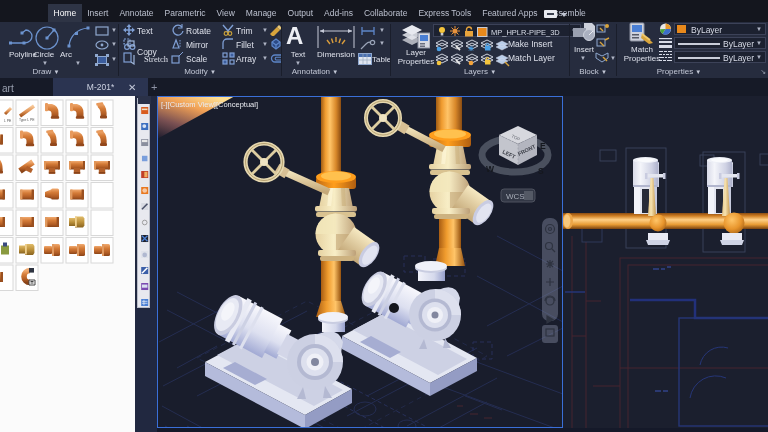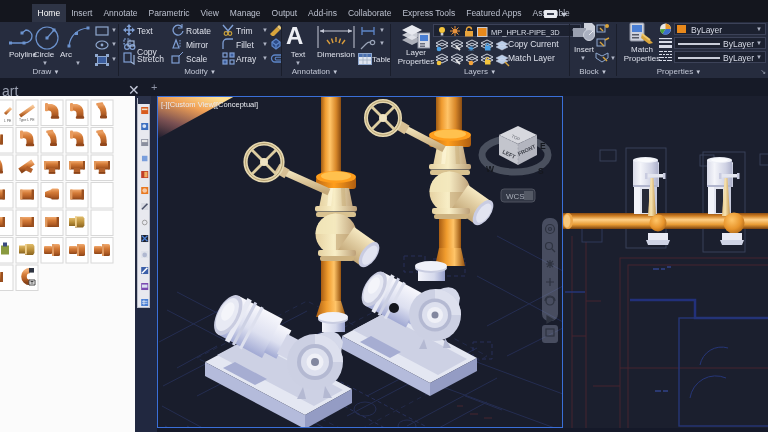--- a/index.html
+++ b/index.html
@@ -1,35 +1,35 @@
 <!DOCTYPE html>
 <html><head>
 <meta charset="utf-8">
 <style>
 * { margin:0; padding:0; box-sizing:border-box; }
 html,body { width:768px; height:432px; overflow:hidden; background:#171a26; font-family:"Liberation Sans",sans-serif; }
 #app { position:relative; width:768px; height:432px; }
 
 #tabbar { position:absolute; left:0; top:0; width:768px; height:22px; background:#14161e; }
-#tabbar .tabs { position:absolute; left:0; top:4px; height:18px; display:flex; align-items:flex-start;padding-left:32px; }
+#tabbar .tabs { position:absolute; left:16px; top:4px; height:18px; display:flex; align-items:flex-start;padding-left:32px; }
 #tabbar .tab { color:#bcc1cf; font-size:8.5px; padding:0 5.5px; height:18px; line-height:18px; white-space:nowrap; }
 #tabbar .tab.active { background:#2e3445; color:#ffffff; }
 #ribbonctl { position:absolute; left:544px; top:6px; width:24px; height:11px; }
 
 #ribbon { position:absolute; left:0; top:22px; width:768px; height:56px; background:#262c3e; }
 .panel { position:absolute; top:0; height:56px; }
 .psep { position:absolute; top:2px; width:1px; height:52px; background:#1a1e2b; }
 .plabel { position:absolute; bottom:2px; width:100%; text-align:center; font-size:8px; color:#c3c8d6; }
 .plabel .car { font-size:6px; }
 .btn-lbl { font-size:8px; color:#dde0ea; }
 .rowtxt { position:absolute; font-size:8.5px; color:#dde0ea; white-space:nowrap; }
 .car2 { color:#aeb4c4; font-size:6px; }
 
 #filerow { position:absolute; left:0; top:78px; width:768px; height:18px; background:#161a27; }
-#filerow .ftab { position:absolute; font-size:14px; color:#9aa0b0; }
+#filerow .ftab { position:absolute; font-size:10px; color:#9aa0b0; }
 #ftab-active { position:absolute; left:53px; top:0; width:95px; height:18px; background:#2b3451; color:#ccd2e2; font-size:8.5px; line-height:18px; text-align:center; }
 
 #content { position:absolute; left:0; top:96px; width:768px; height:336px; background:#1b1f2e; }
 #palette { position:absolute; left:0; top:0; width:135px; height:336px; background:#fbfbfb; }
 #pstrip { position:absolute; left:135px; top:0; width:22px; height:336px; background:#212840; }
 #pstrip .icol { position:absolute; left:2px; top:2px; width:13px; height:218px; background:#e8e9ef; border:1px solid #b8bcc8; }
 #vpmain { position:absolute; left:157px; top:0; width:406px; height:332px; background:#191d2c; }
 #vpright { position:absolute; left:563px; top:0; width:205px; height:336px; background:#1b1f2e; }
 #botstrip { position:absolute; left:157px; top:332px; width:611px; height:4px; background:#151929; }
 </style>
@@ -144,21 +144,21 @@
       <div class="rowtxt" style="left:67px;top:18px;">Mirror</div>
       <svg style="position:absolute;left:103px;top:16px;" width="12" height="12" fill="none" stroke="#7f9fd4" stroke-width="1.3">
           <path d="M1 11 V5 A4 4 0 0 1 5 1 H11"></path>
         </svg>
       <div class="rowtxt" style="left:117px;top:18px;">Fillet</div>
       <div class="car2" style="position:absolute;left:143px;top:19px;">▼</div>
       <svg style="position:absolute;left:4px;top:30px;" width="12" height="13" fill="none" stroke="#7f9fd4" stroke-width="1.2">
           <rect x="1" y="1" width="7" height="9"></rect>
           <path d="M8 10 L11 12 V3" stroke="#9fb6da"></path>
         </svg>
-      <div class="rowtxt" style="left:18px;top:32px;">Stretch</div>
+      <div class="rowtxt" style="left:25px;top:32px;font-family:Liberation Serif, serif;">Stretch</div>
       <svg style="position:absolute;left:52px;top:30px;" width="13" height="12" fill="none" stroke="#7f9fd4" stroke-width="1.2">
           <rect x="1" y="4" width="7" height="7"></rect>
           <path d="M8 4 L12 0" stroke-width="1"></path>
         </svg>
       <div class="rowtxt" style="left:67px;top:32px;">Scale</div>
       <svg style="position:absolute;left:103px;top:30px;" width="13" height="13" fill="none" stroke="#7f9fd4" stroke-width="1.2">
           <rect x="1" y="1" width="4" height="4"></rect>
           <rect x="8" y="1" width="4" height="4" fill="#3c5e9e"></rect>
           <rect x="1" y="8" width="4" height="4" fill="#3c5e9e"></rect>
           <rect x="8" y="8" width="4" height="4"></rect>
@@ -277,21 +277,21 @@
         <use href="#sheets" x="31" y="15"></use>
           <circle cx="36" cy="25" r="2.3" fill="#f4a43c"></circle>
         <use href="#sheets" x="46" y="15"></use>
           <rect x="50" y="22" width="5.5" height="4.5" fill="#f4c43c"></rect>
           <path d="M51.3 22 V20.8 A1.4 1.4 0 0 1 54 20.8" fill="none" stroke="#f4c43c" stroke-width="1.1"></path>
         <g transform="translate(61,15)">
             <path d="M0 5 L6 2 L12 5 L6 8 Z M0 8 L6 5 L12 8 L6 11Z" fill="#b8cde8" stroke="#dde" stroke-width="0.5"></path>
             <path d="M9 9 l4 4" stroke="#d8a43c" stroke-width="1.4"></path>
           </g>
       </svg>
-      <div class="rowtxt" style="left:117px;top:17px;">Copy Current</div>
+      <div class="rowtxt" style="left:117px;top:17px;">Make Insert</div>
       <div class="rowtxt" style="left:117px;top:31px;">Match Layer</div>
       <div class="plabel">Layers <span class="car">▼</span></div>
     </div>
     <div class="psep" style="left:569px;"></div>
 
     <div class="panel" id="p-block" style="left:570px;width:46px;">
       <svg style="position:absolute;left:2px;top:0px;" width="24" height="22">
           <path d="M12 1 h8 l3 3 v8 h-11z" fill="#cdd1dc"></path>
           <rect x="1" y="6" width="13" height="9" fill="#9aa0b0"></rect>
           <circle cx="17" cy="13" r="5.5" fill="#aab0c0" stroke="#cdd1dc"></circle>
@@ -368,20 +368,21 @@
         <div style="position:absolute;left:48px;top:1px;font-size:8.5px;color:#d8dce8;">ByLayer</div>
         <div class="car2" style="position:absolute;right:3px;top:2px;">▼</div>
       </div>
       <div class="plabel" style="width:124px;">Properties <span class="car">▼</span></div>
       <div style="position:absolute;right:2px;bottom:2px;font-size:7px;color:#9aa0b0;">↘</div>
     </div>
   </div>
 
   <div id="filerow">
     <div class="ftab" style="left:2px;top:5px;">art</div>
+    <div id="ftab-active">M-201*</div>
     <div class="ftab" style="left:128px;top:4px;color:#c3c8d8;">✕</div>
     <div class="ftab" style="left:151px;top:3px;color:#8d93a5;font-size:11px;">+</div>
   </div>
 
   <div id="content">
     <div id="palette">
       <svg width="135" height="336">
         <defs>
           <linearGradient id="cop" x1="0" y1="0" x2="0" y2="1">
             <stop offset="0" stop-color="#f0aa70"></stop>

